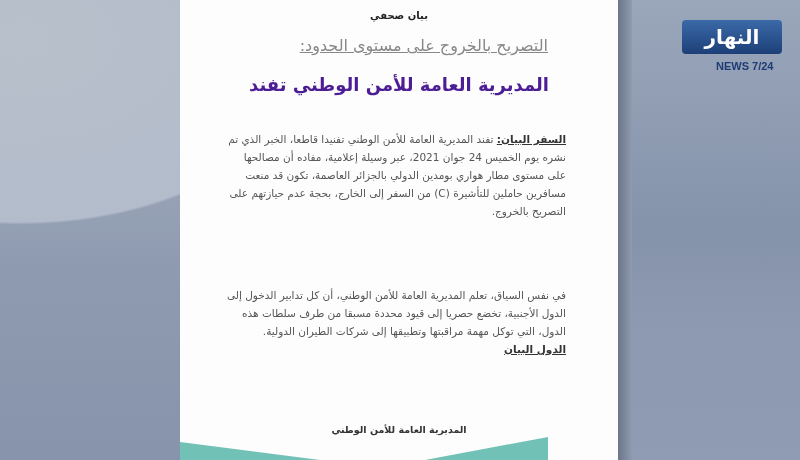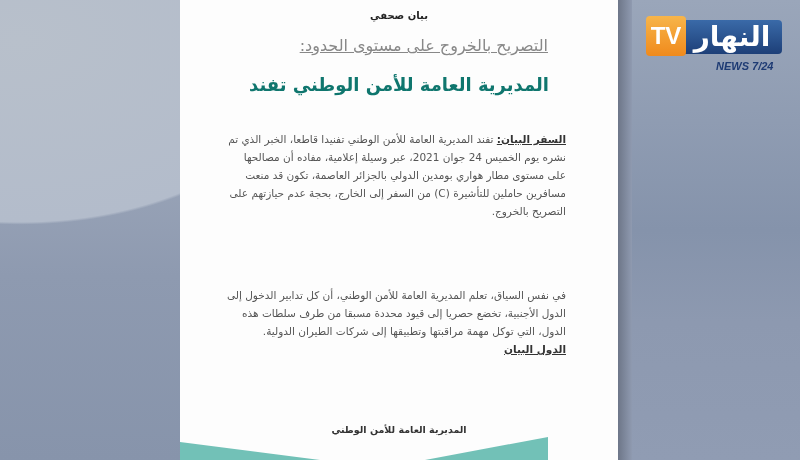--- a/index.html
+++ b/index.html
@@ -29,21 +29,21 @@
     .title {
       position: absolute; top: 10px; left: 0; width: 100%; text-align: center;
       font-weight: bold; font-size: 10px; color: #222;
     }
     .subtitle {
       position: absolute; top: 36px; right: 70px; font-size: 16px; color: #888;
       text-decoration: underline;
     }
     .headline {
       position: absolute; top: 74px; left: 0; width: 100%; text-align: center;
-      font-size: 18px; font-weight: bold; color: #0f766e;
+      font-size: 18px; font-weight: bold; color: #4c1d95;
     }
     .body {
       position: absolute; right: 52px; width: 340px; font-size: 10.5px;
       line-height: 18px; color: #555;
     }
     .p1 { top: 130px; }
     .p2 { top: 222px; }
     .p3 { top: 286px; }
     .lead { font-weight: bold; text-decoration: underline; color: #333; }
     .end { font-weight: bold; text-decoration: underline; color: #333; display: block; }
@@ -59,25 +59,25 @@
     }
     .logo-tv {
       position: absolute; left: 0; top: 0; width: 40px; height: 40px; border-radius: 4px;
       background: linear-gradient(180deg, #f7b54a 0%, #f08a1c 100%);
       color: #fff; font-weight: bold; font-size: 24px; line-height: 40px; text-align: center;
       font-family: "Liberation Sans", sans-serif;
     }
     .logo-name {
       position: absolute; left: 36px; top: 4px; width: 100px; height: 34px; border-radius: 4px;
       background: linear-gradient(180deg, #3a6aa8 0%, #1d3f78 100%);
-      color: #fff; font-size: 28px; line-height: 34px; text-align: center; font-weight: bold;
+      color: #fff; font-size: 20px; line-height: 34px; text-align: center; font-weight: bold;
     }
     .logo-news {
       position: absolute; left: 70px; top: 44px; font-size: 11px; font-weight: bold;
-      font-style: italic; color: #1e3b74; font-family: "Liberation Sans", sans-serif;
+      color: #1e3b74; font-family: "Liberation Sans", sans-serif;
     }
   </style>
 </head>
 <body>
 
 <div class="bg-left"></div>
 <div class="bg-right">
     <div class="shade"></div>
   </div>
 
@@ -97,15 +97,14 @@
   <div class="footer rtl">المديرية العامة للأمن الوطني</div>
 
   <svg class="teal" viewBox="0 0 438 30" preserveAspectRatio="none">
     <polygon points="0,12 140,30 0,30" fill="#72c1b7"></polygon>
     <polygon points="245,30 368,7 368,30" fill="#72c1b7"></polygon>
   </svg>
 </div>
 
 <div class="logo">
   <div class="logo-name">النهار</div>
-  <div class="logo-tv">TV</div>
   <div class="logo-news">NEWS 7/24</div>
 </div>
 
 </body></html>

